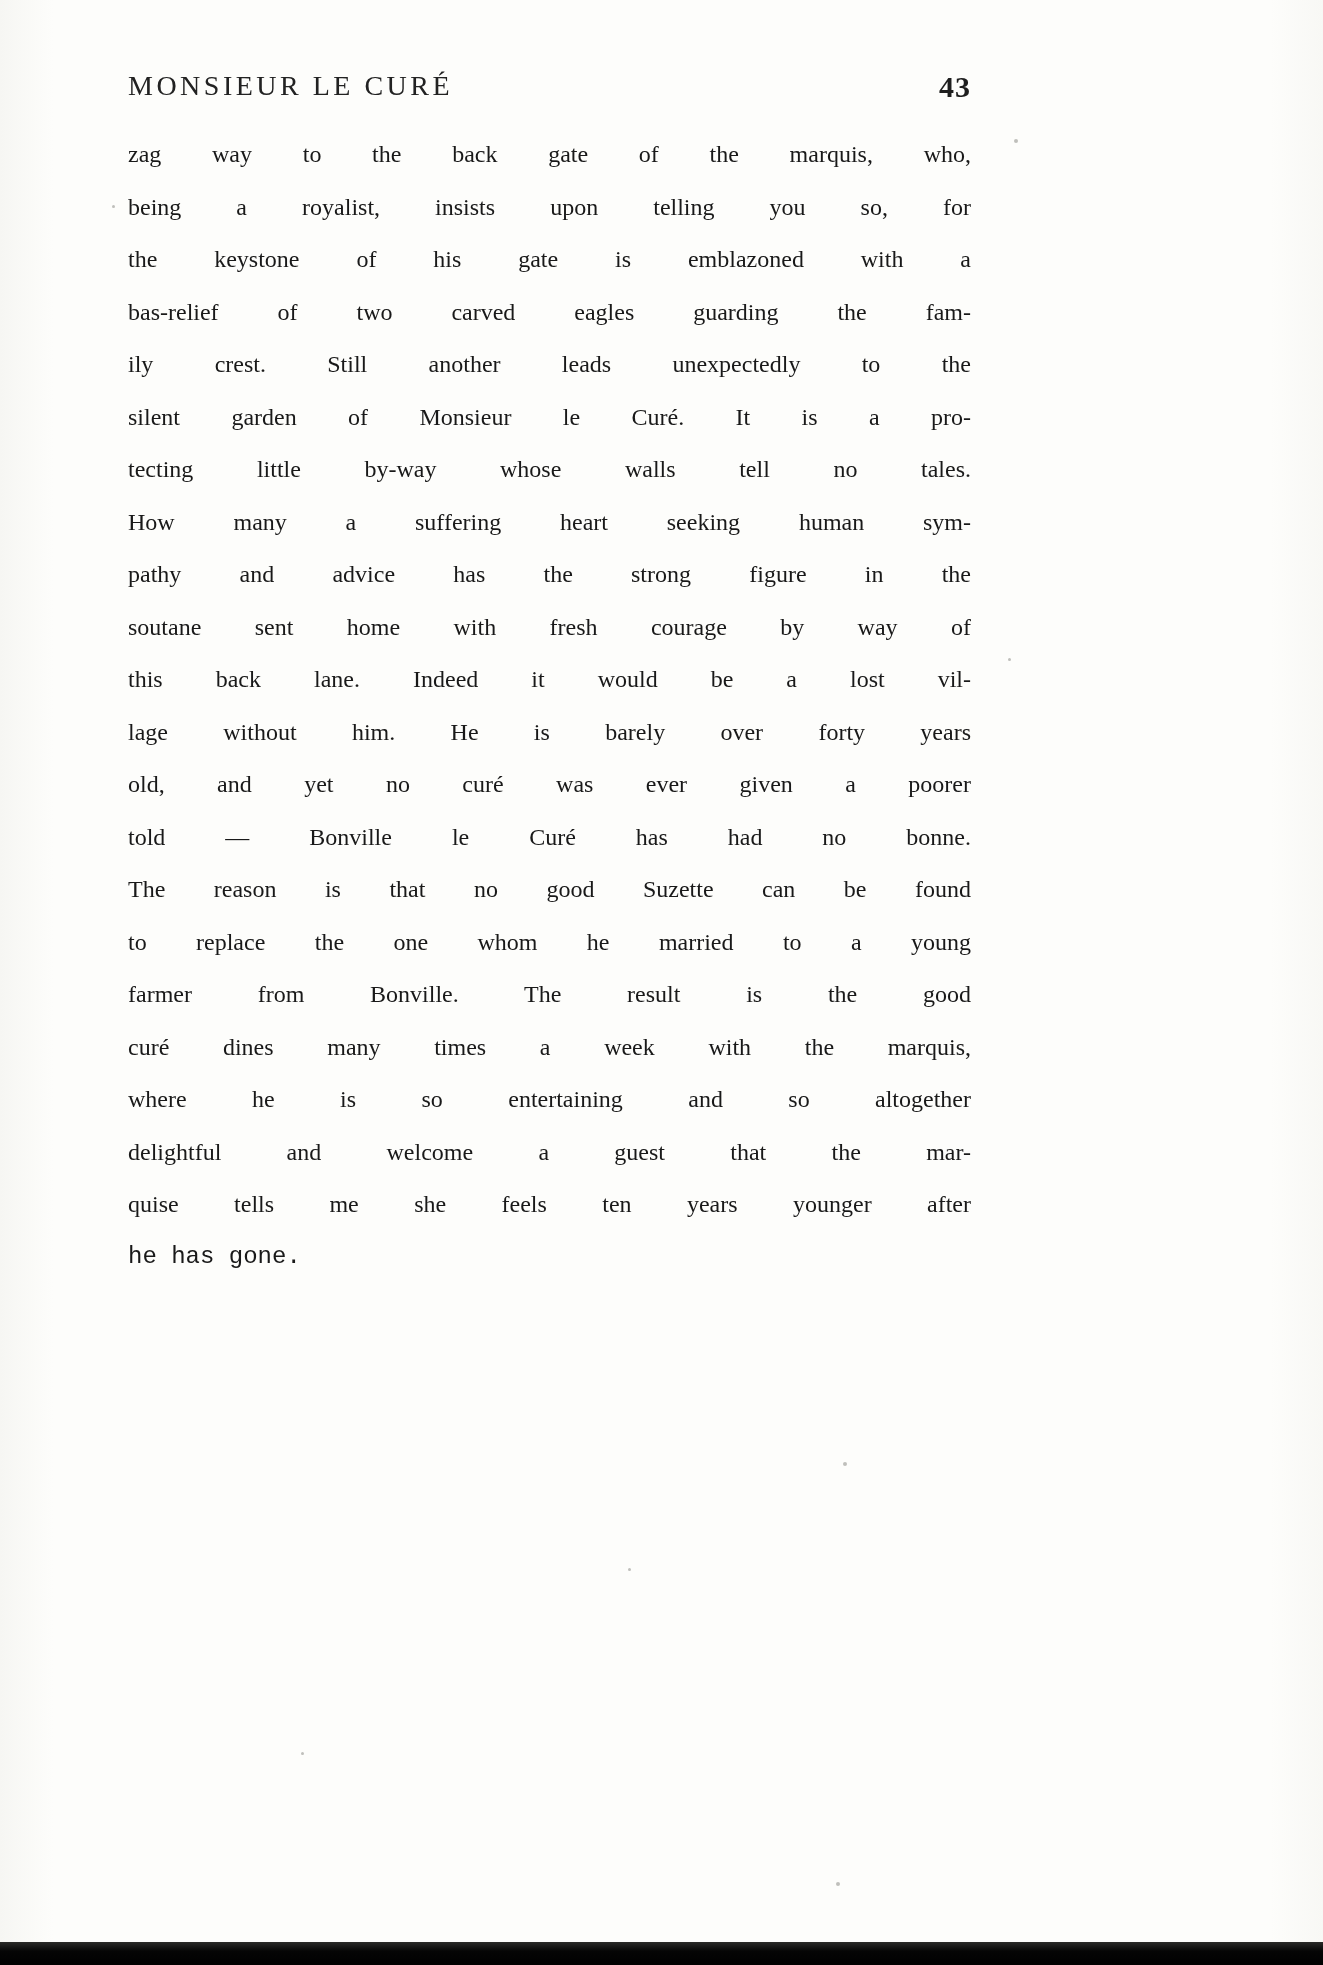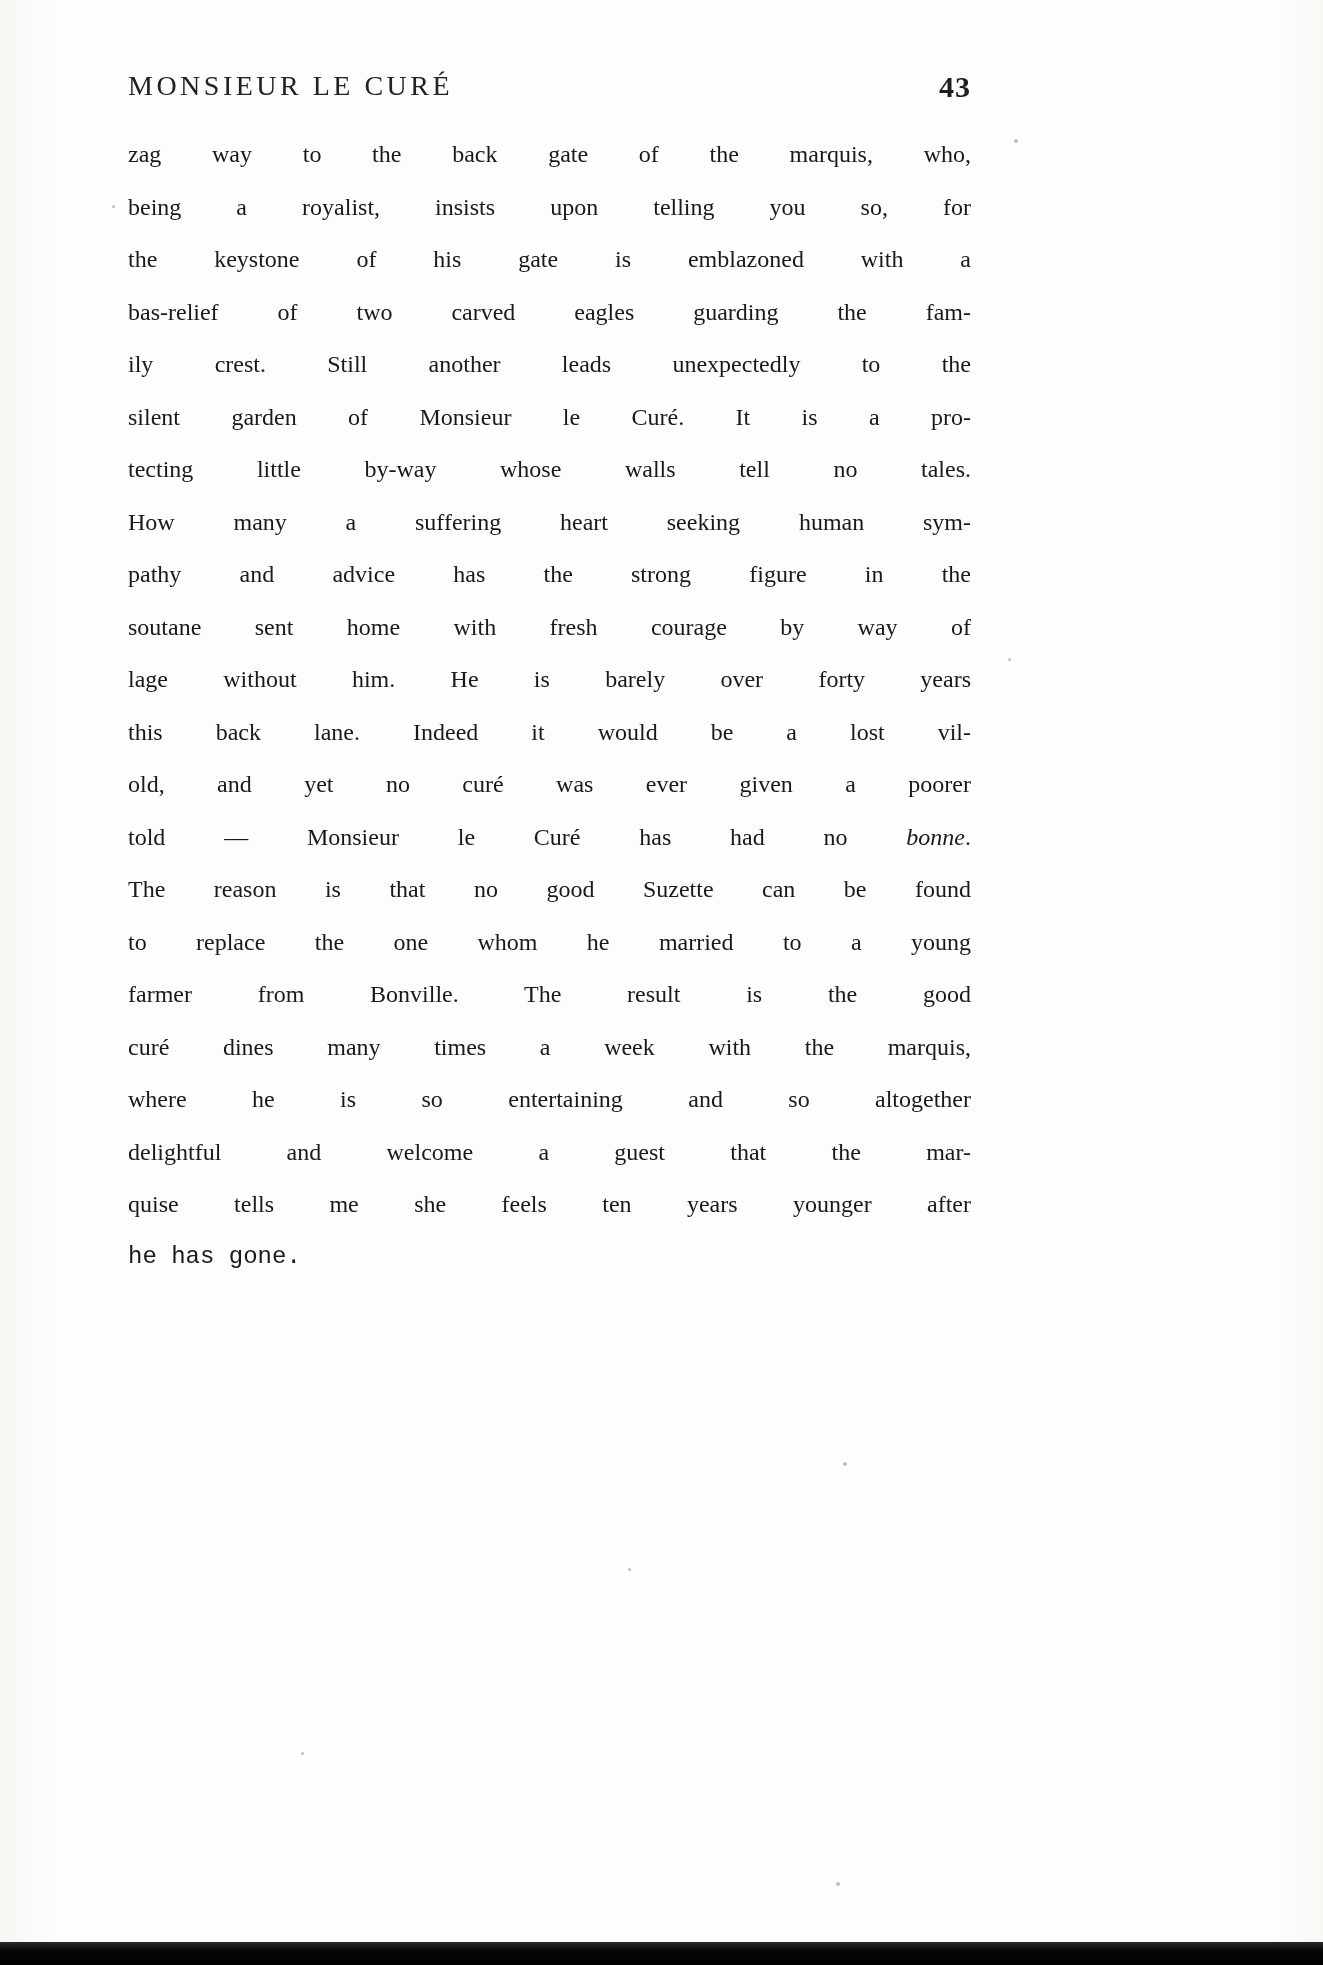--- a/index.html
+++ b/index.html
@@ -57,21 +57,20 @@
   .line {
     text-align: justify;
     text-align-last: justify;
     white-space: normal;
   }
   .line.last {
     text-align-last: left;
     font-family: Liberation Mono, monospace;
   }
   .it {
-    font-style: italic;
   }
   .scan-bar {
     position: absolute;
     left: 0;
     bottom: 0;
     width: 1323px;
     height: 23px;
     background: linear-gradient(180deg, #2a2a28 0%, #050505 40%, #000 100%);
   }
   .speck {
@@ -95,24 +94,24 @@
     <div class="line">zag way to the back gate of the marquis, who,</div>
     <div class="line">being a royalist, insists upon telling you so, for</div>
     <div class="line">the keystone of his gate is emblazoned with a</div>
     <div class="line">bas-relief of two carved eagles guarding the fam-</div>
     <div class="line">ily crest. Still another leads unexpectedly to the</div>
     <div class="line">silent garden of Monsieur le Curé. It is a pro-</div>
     <div class="line">tecting little by-way whose walls tell no tales.</div>
     <div class="line">How many a suffering heart seeking human sym-</div>
     <div class="line">pathy and advice has the strong figure in the</div>
     <div class="line">soutane sent home with fresh courage by way of</div>
+    <div class="line">this back lane. Indeed it would be a lost vil-</div>
     <div class="line">lage without him. He is barely over forty years</div>
-    <div class="line">this back lane. Indeed it would be a lost vil-</div>
     <div class="line">old, and yet no curé was ever given a poorer</div>
-    <div class="line"><span>told — Monsieur le Curé has had no </span><span class="it">bonne</span><span>.</span></div>
+    <div class="line"><span>told — Bonville le Curé has had no </span><span class="it">bonne</span><span>.</span></div>
     <div class="line">The reason is that no good Suzette can be found</div>
     <div class="line">to replace the one whom he married to a young</div>
     <div class="line">farmer from Bonville. The result is the good</div>
     <div class="line">curé dines many times a week with the marquis,</div>
     <div class="line">where he is so entertaining and so altogether</div>
     <div class="line">delightful and welcome a guest that the mar-</div>
     <div class="line">quise tells me she feels ten years younger after</div>
     <div class="line last">he has gone.</div>
   </div>
 

